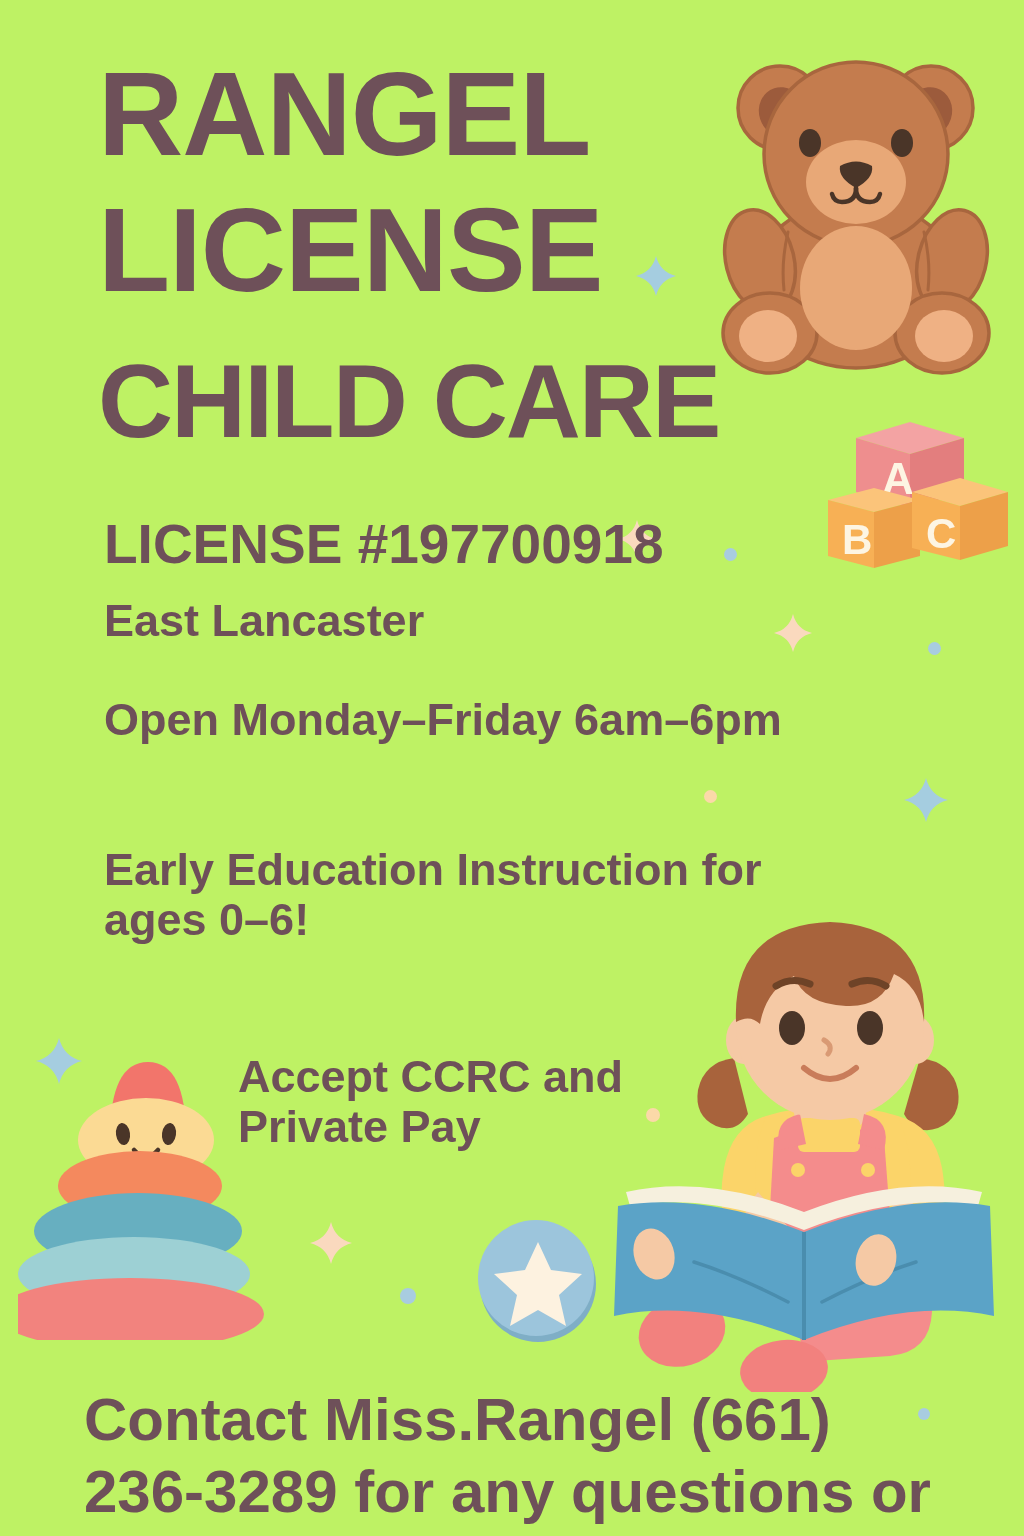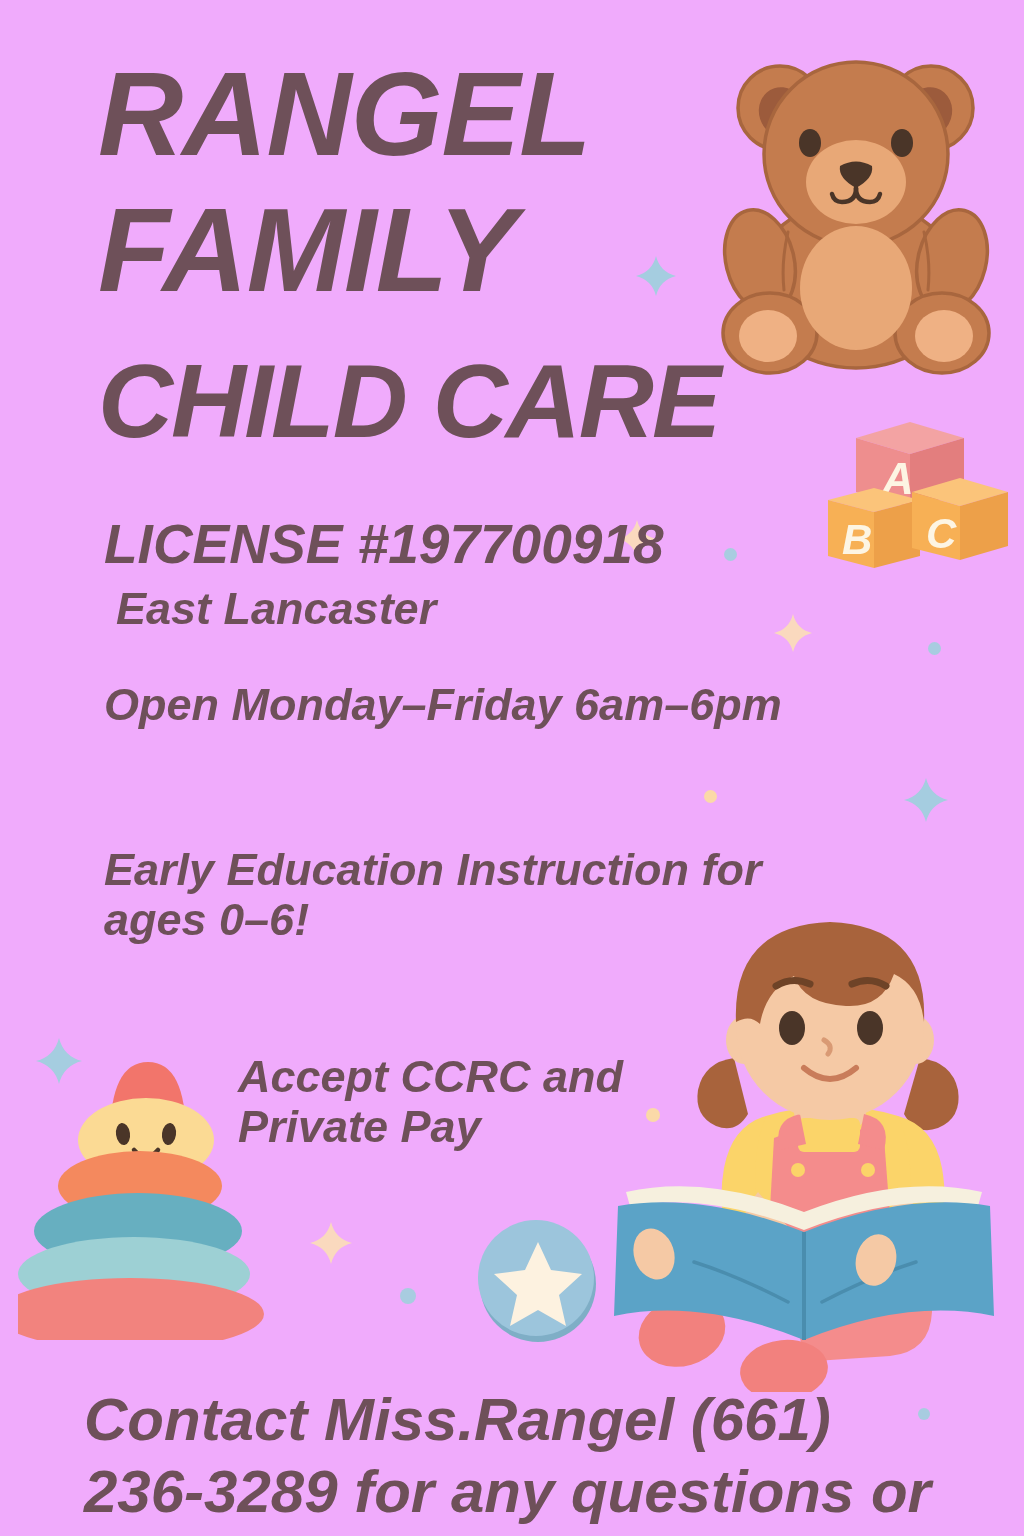--- a/index.html
+++ b/index.html
@@ -8,23 +8,22 @@
     overflow:hidden;
   }
   body {
     background:#FDF5E3;
     font-family:"Liberation Sans", sans-serif;
     position:relative;
   }
 
   #poster {
     position:absolute; inset:0;
-    background:#f0abfc;
+    background:#bef264;
     overflow:hidden;
-    font-style:italic;
   }
 
   
   .headline {
     position:absolute;
     left:98px;
     color:#6E5059;
     font-weight:bold;
     letter-spacing:-1px;
     line-height:0.92;
@@ -48,22 +47,22 @@
   .bodyline {
     position:absolute;
     left:104px;
     color:#6E5059;
     font-weight:bold;
     font-size:45px;
     line-height:1.12;
     white-space:nowrap;
     z-index:6;
   }
-  #line-location  { top:584px;margin-left:12px; }
-  #line-hours     { top:680px; }
+  #line-location  { top:596px; }
+  #line-hours     { top:695px; }
   #line-parttime  { top:762px; }
   #line-early     { top:845px; white-space:normal; width:680px; }
   #line-language  { top:968px; }
   #line-payment   { top:1052px; left:238px; white-space:normal; width:420px; }
 
   #contact {
     position:absolute;
     left:84px; top:1372px;
     color:#6E5059;
     font-weight:bold;
@@ -96,21 +95,21 @@
   #rings { position:absolute; left:18px; top:1050px; width:250px; height:290px; z-index:4; }
   
   #ball  { position:absolute; left:474px; top:1218px; width:128px; height:126px; z-index:4; }
 </style>
 </head>
 <body>
 
 <div id="poster">
 
   <div class="headline" id="h-line-1">RANGEL</div>
-  <div class="headline" id="h-line-2">FAMILY</div>
+  <div class="headline" id="h-line-2">LICENSE</div>
   <div class="headline" id="h-line-3">CHILD CARE</div>
 
   <div id="license">LICENSE #197700918</div>
 
   <div class="bodyline" id="line-location">East Lancaster</div>
   <div class="bodyline" id="line-hours">Open Monday–Friday 6am–6pm</div>
   <div class="bodyline" id="line-early">Early Education Instruction for ages 0–6!</div>
   <div class="bodyline" id="line-payment">Accept CCRC and Private Pay</div>
 
   <div id="contact">Contact Miss.Rangel (661) 236-3289 for any questions or to schedule a tour!</div>

